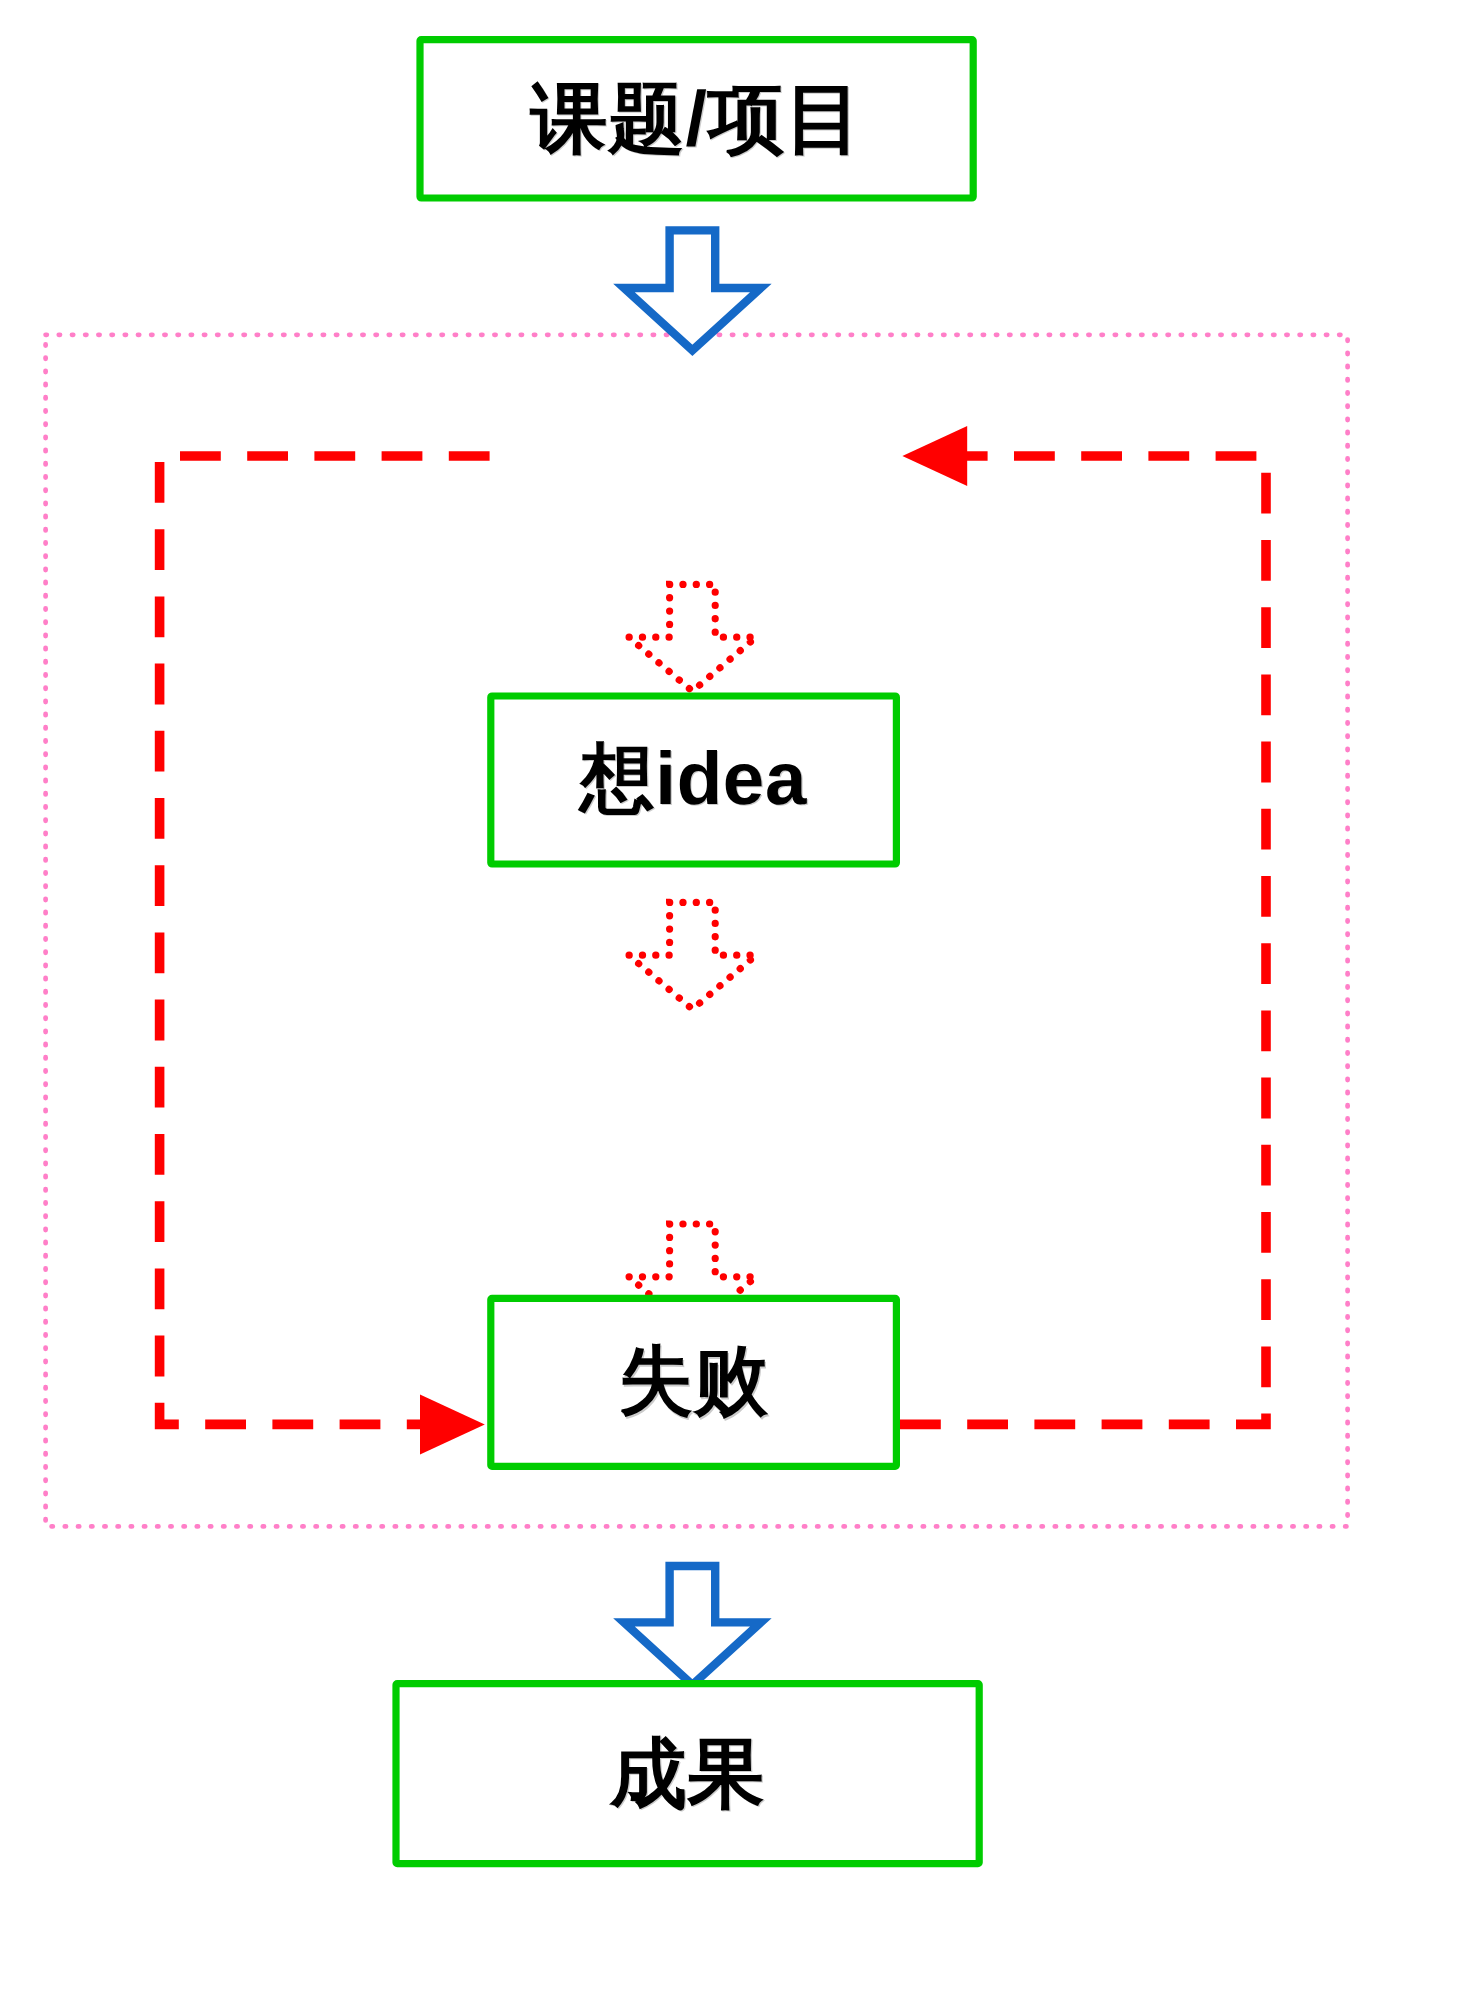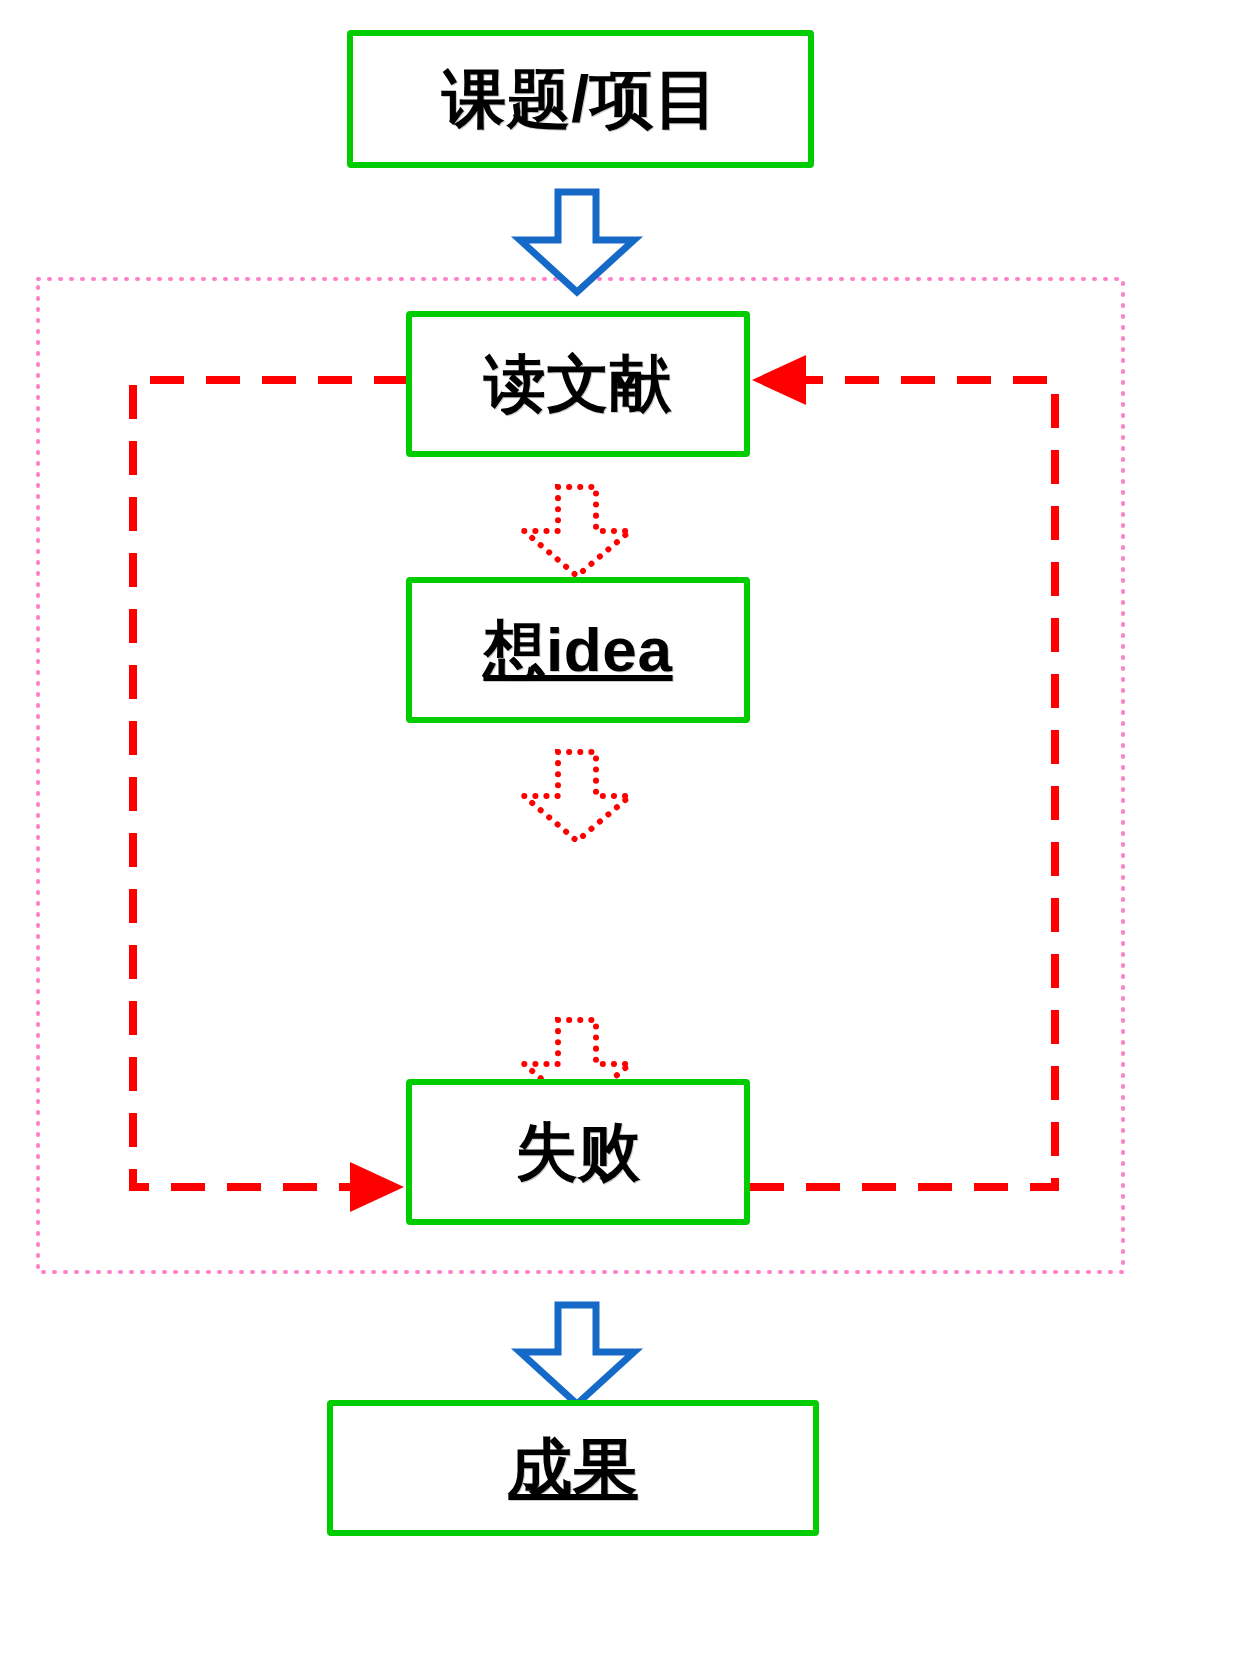--- a/index.html
+++ b/index.html
@@ -42,26 +42,26 @@
     letter-spacing: 0.01em;
     line-height: 1;
     white-space: nowrap;
     text-shadow: 1px 1px 0 rgba(140,140,140,0.45);
   }
   #node-topic     { left: 347px; top: 30px;   width: 467px; height: 138px; }
   #node-topic .node-label  { font-size: 64px; }
   #node-read      { left: 406px; top: 311px;  width: 344px; height: 146px; }
   #node-read .node-label   { font-size: 62px; }
   #node-idea      { left: 406px; top: 577px;  width: 344px; height: 146px; }
-  #node-idea .node-label   { font-size: 62px; text-decoration: underline; }
+  #node-idea .node-label   { font-size: 62px; }
   #node-exp       { left: 406px; top: 845px;  width: 344px; height: 146px; }
   #node-exp .node-label    { font-size: 62px; }
   #node-fail      { left: 406px; top: 1079px; width: 344px; height: 146px; }
   #node-fail .node-label   { font-size: 62px; }
-  #node-result    { left: 327px; top: 1400px; width: 492px; height: 136px; text-decoration: underline; }
+  #node-result    { left: 327px; top: 1400px; width: 492px; height: 156px; }
   #node-result .node-label { font-size: 64px; }
 </style>
 </head>
 <body>
 
 <div id="canvas">
 
   <svg id="flow-svg" viewBox="0 0 1236 1670">
 
     <rect x="38" y="279" width="1085" height="993" fill="none" stroke="#FF7FC8" stroke-width="4" stroke-dasharray="1 10" stroke-linecap="round"></rect>
@@ -81,23 +81,20 @@
     <polygon points="404,1187 350,1162 350,1212" fill="#FF0000"></polygon>
 
     <path d="M 558,1305 L 596,1305 L 596,1352 L 634,1352 L 577,1404 L 520,1352 L 558,1352 Z" fill="#ffffff" stroke="#1569C7" stroke-width="7" stroke-linejoin="miter"></path>
 
   </svg>
 
   <div class="node-box" id="node-topic">
     <span class="node-label">课题/项目</span>
   </div>
 
-  <div class="node-box" id="node-read">
-    <span class="node-label">读文献</span>
-  </div>
 
   <div class="node-box" id="node-idea">
     <span class="node-label">想idea</span>
   </div>
 
 
   <div class="node-box" id="node-fail">
     <span class="node-label">失败</span>
   </div>
 

